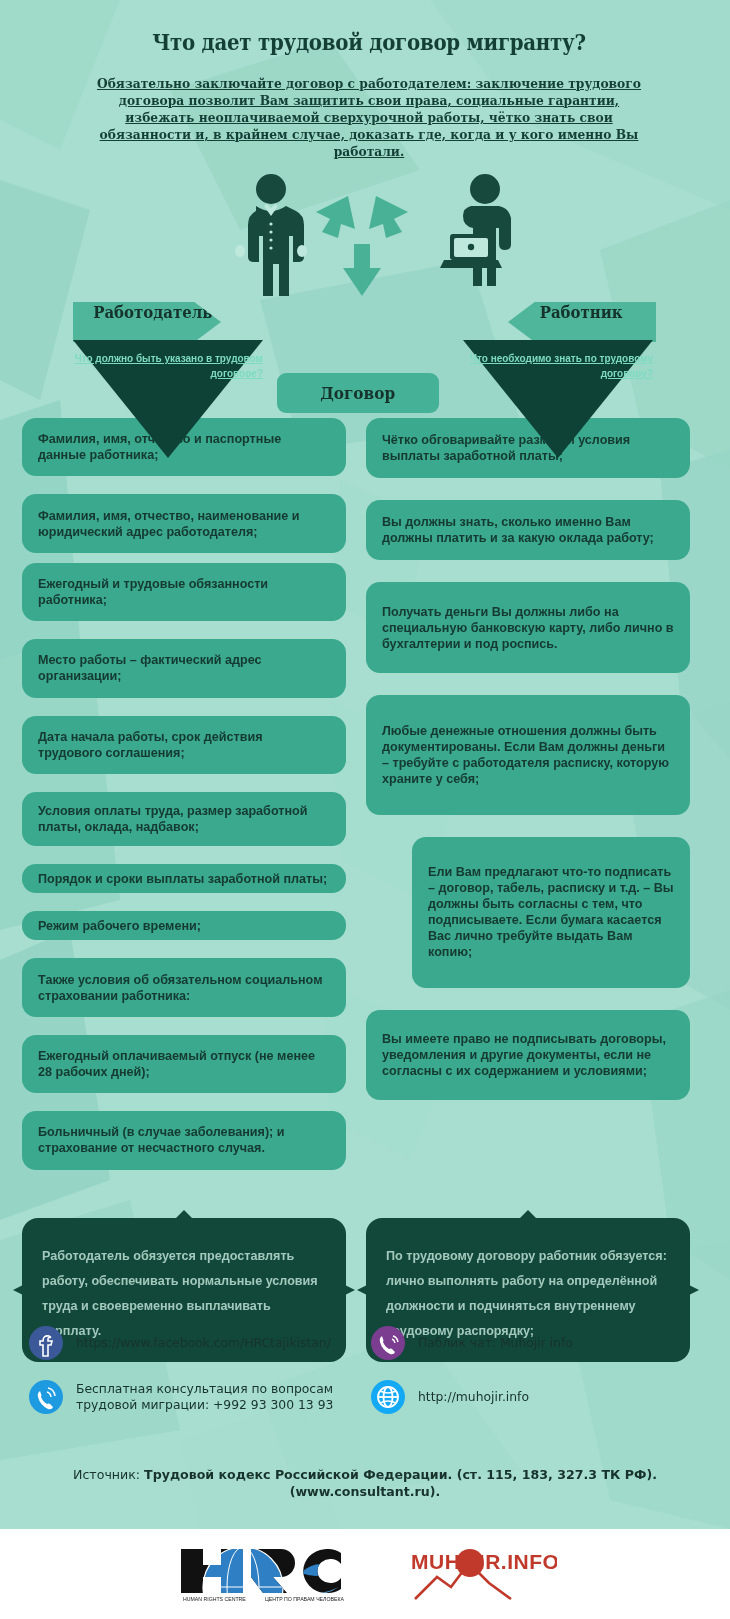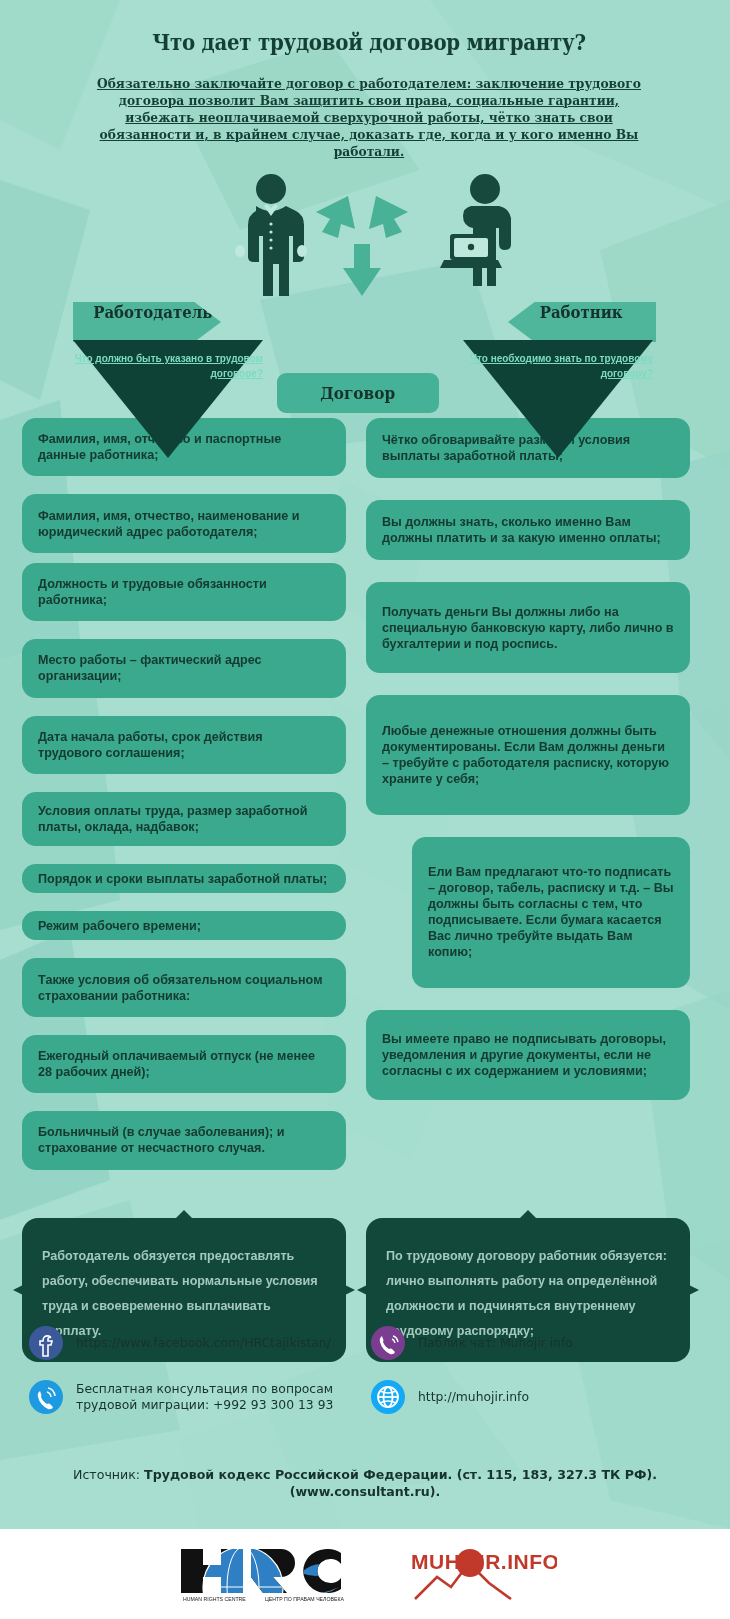--- a/index.html
+++ b/index.html
@@ -355,33 +355,33 @@
   </div>
 
   <div class="dogovor-pill">
     <span>Договор</span>
   </div>
 
   <div class="columns">
     <div class="col col-left">
         <div class="item" style="height: 58.4px; margin-bottom: 18px;">Фамилия, имя, отчество и паспортные данные работника;</div>
         <div class="item" style="height: 58.4px; margin-bottom: 10px;">Фамилия, имя, отчество, наименование и юридический адрес работодателя;</div>
-        <div class="item" style="height: 58.4px; margin-bottom: 18px;">Должность и трудовые обязанности работника;</div>
+        <div class="item" style="height: 58.4px; margin-bottom: 18px;">Ежегодный и трудовые обязанности работника;</div>
         <div class="item" style="height: 58.4px; margin-bottom: 18px;">Место работы – фактический адрес организации;</div>
         <div class="item" style="height: 58.4px; margin-bottom: 18px;">Дата начала работы, срок действия трудового соглашения;</div>
         <div class="item" style="height: 54px; margin-bottom: 18px;">Условия оплаты труда, размер заработной платы, оклада, надбавок;</div>
         <div class="item" style="height: 29.2px; margin-bottom: 18px;">Порядок и сроки выплаты заработной платы;</div>
         <div class="item" style="height: 29.2px; margin-bottom: 18px;">Режим рабочего времени;</div>
         <div class="item" style="height: 58.4px; margin-bottom: 18px;">Также условия об обязательном социальном страховании работника:</div>
         <div class="item" style="height: 58.4px; margin-bottom: 18px;">Ежегодный оплачиваемый отпуск (не менее 28 рабочих дней);</div>
         <div class="item" style="height: 58.4px;">Больничный (в случае заболевания); и страхование от несчастного случая.</div>
       </div>
     <div class="col col-right">
         <div class="item" style="height: 60.1905px; margin-bottom: 22px;">Чётко обговаривайте размер и условия выплаты заработной платы;</div>
-        <div class="item" style="height: 60.1905px; margin-bottom: 22px;">Вы должны знать, сколько именно Вам должны платить и за какую именно оплаты;</div>
+        <div class="item" style="height: 60.1905px; margin-bottom: 22px;">Вы должны знать, сколько именно Вам должны платить и за какую оклада работу;</div>
         <div class="item" style="height: 90.2857px; margin-bottom: 22px;">Получать деньги Вы должны либо на специальную банковскую карту, либо лично в бухгалтерии и под роспись.</div>
         <div class="item" style="height: 120.381px; margin-bottom: 22px;">Любые денежные отношения должны быть документированы. Если Вам должны деньги – требуйте с работодателя расписку, которую храните у себя;</div>
         <div class="item" style="height: 150.476px; margin-bottom: 22px; margin-left: 46px;">Ели Вам предлагают что-то подписать – договор, табель, расписку и т.д. – Вы должны быть согласны с тем, что подписываете. Если бумага касается Вас лично требуйте выдать Вам копию;</div>
         <div class="item" style="height: 90.2857px;">Вы имеете право не подписывать договоры, уведомления и другие документы, если не согласны с их содержанием и условиями;</div>
       </div>
   </div>
 
   <div class="conclusions">
     <div class="dark-box">
       <div class="dark-notch"></div>

